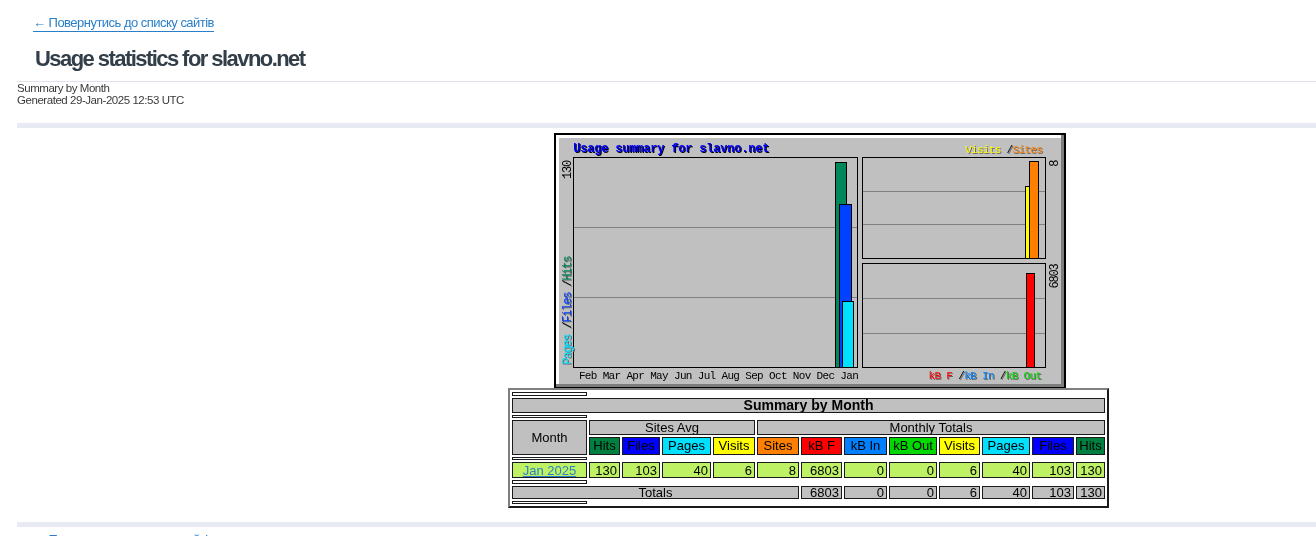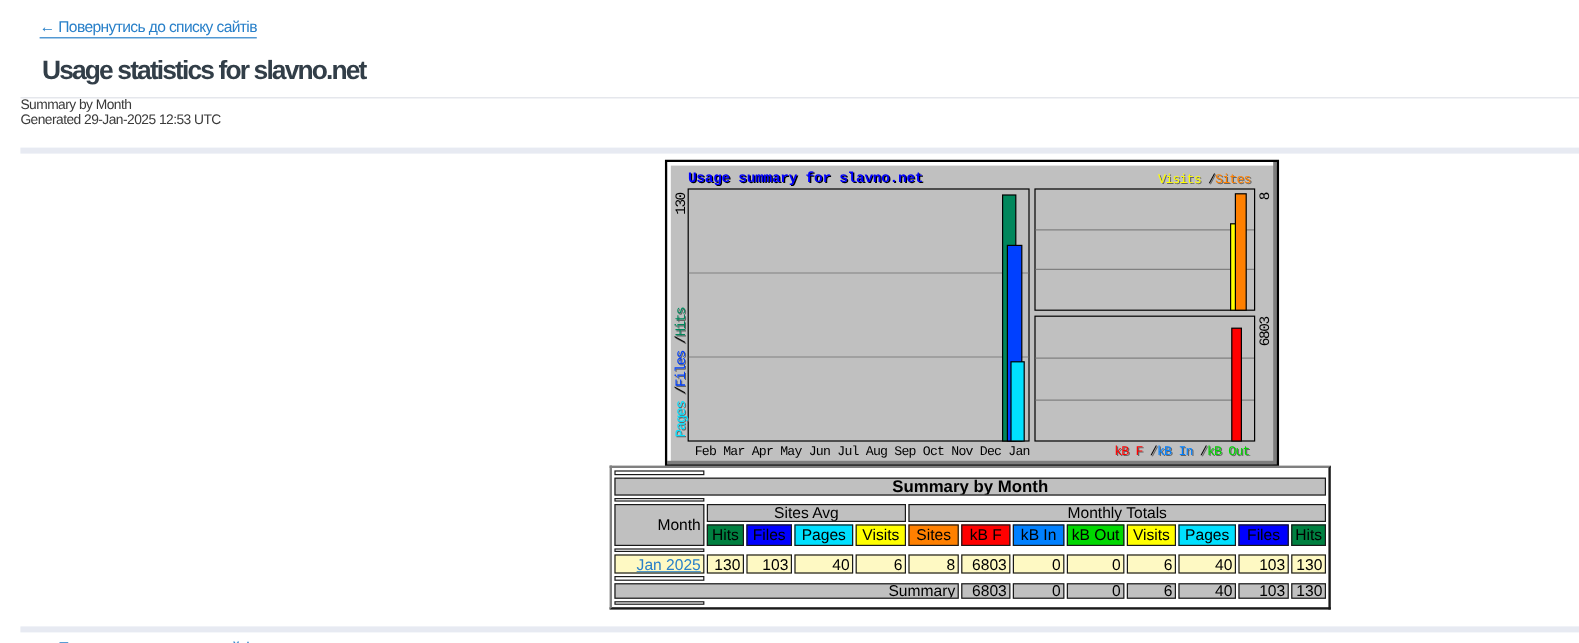--- a/index.html
+++ b/index.html
@@ -11,24 +11,24 @@
 .h2wrap{border-bottom:1px solid #dfe2e8;padding:0 0 9px 0;margin:0 0 0 17px}
 h2{font-family:"Liberation Sans",sans-serif;font-size:22px;letter-spacing:-1.56px;color:#323e48;margin:15.5px 0 0 18px;font-weight:bold}
 .small{font-size:11.5px;letter-spacing:-0.45px;line-height:12.8px;color:#3a3a3a;margin:0 0 0 17px}
 .small div{margin-top:0}
 hr.band{border:0;height:5px;background:#e7eaf2;margin:15.5px 0 0 17px}
 .center{width:1620px;text-align:center}
 svg.graph{display:block;margin:5.4px auto 0 auto}
 table.sum{border-collapse:separate;border-spacing:2px;border:2px solid;border-color:#808080 #1a1a1a #1a1a1a #808080;margin:-0.8px auto 0 auto;position:relative;left:-1.5px;font-size:13px;line-height:13px;table-layout:fixed}
 table.sum td,table.sum th{border:1px solid #1a1a1a;padding:0 2px;font-weight:normal;overflow:hidden;white-space:nowrap;box-sizing:border-box}
 .g{background:#c0c0c0}
-.w{background:#fef9c3}
+.w{background:#bef264}
 td.sp{height:3.5px;padding:0;background:#fff}
 .r{text-align:right}
-.l{text-align:right}
+.l{text-align:center}
 .c{text-align:center}
 </style>
 </head>
 <body>
 <div class="inner">
 <p class="back"><a href="#">← Повернутись до списку сайтів</a></p>
 <div class="h2wrap">
       <h2>Usage statistics for slavno.net</h2>
     </div>
 <div class="small">Summary by Month<div>Generated 29-Jan-2025 12:53 UTC</div></div>
@@ -133,21 +133,21 @@
             <td class="w r">0</td>
             <td class="w r">6</td>
             <td class="w r">40</td>
             <td class="w r">103</td>
             <td class="w r">130</td>
 </tr>
 <tr>
             <td class="sp"></td>
           </tr>
 <tr style="height:13px;line-height:11px">
-<th colspan="6" class="g l">Summary</th>
+<th colspan="6" class="g l">Totals</th>
 <th class="g r">6803</th>
             <th class="g r">0</th>
             <th class="g r">0</th>
             <th class="g r">6</th>
             <th class="g r">40</th>
             <th class="g r">103</th>
             <th class="g r">130</th>
 </tr>
 <tr>
             <td class="sp"></td>

